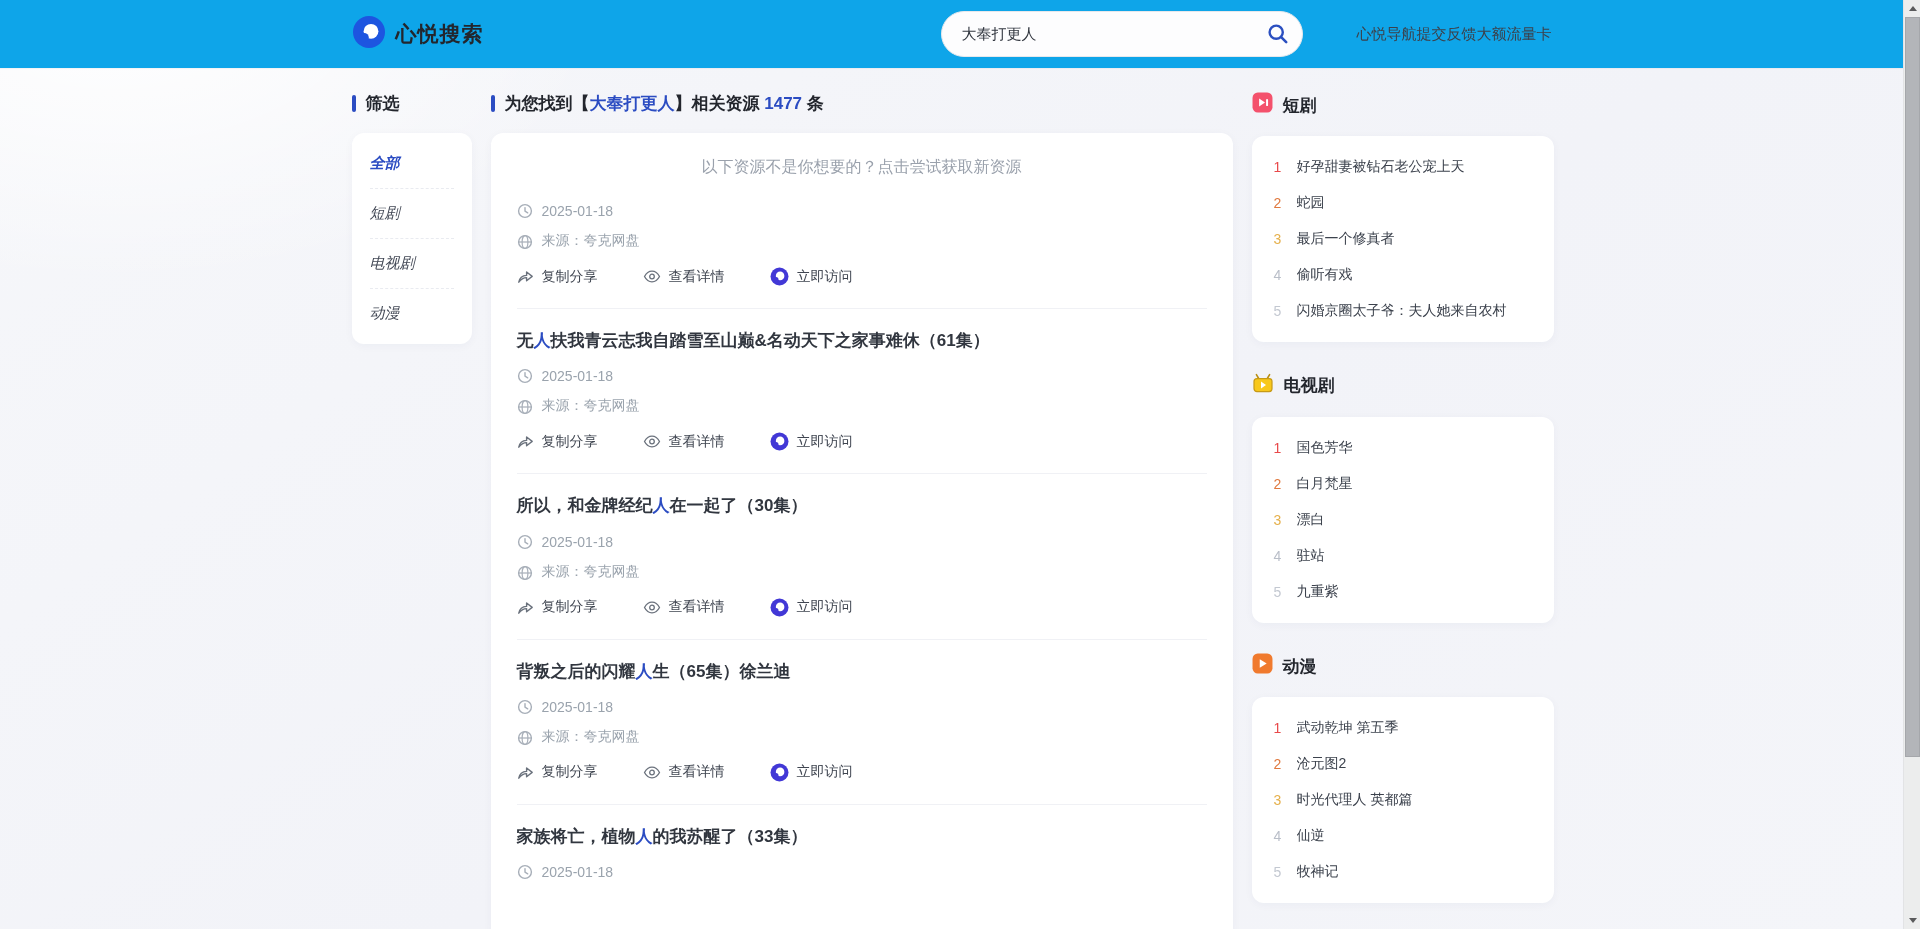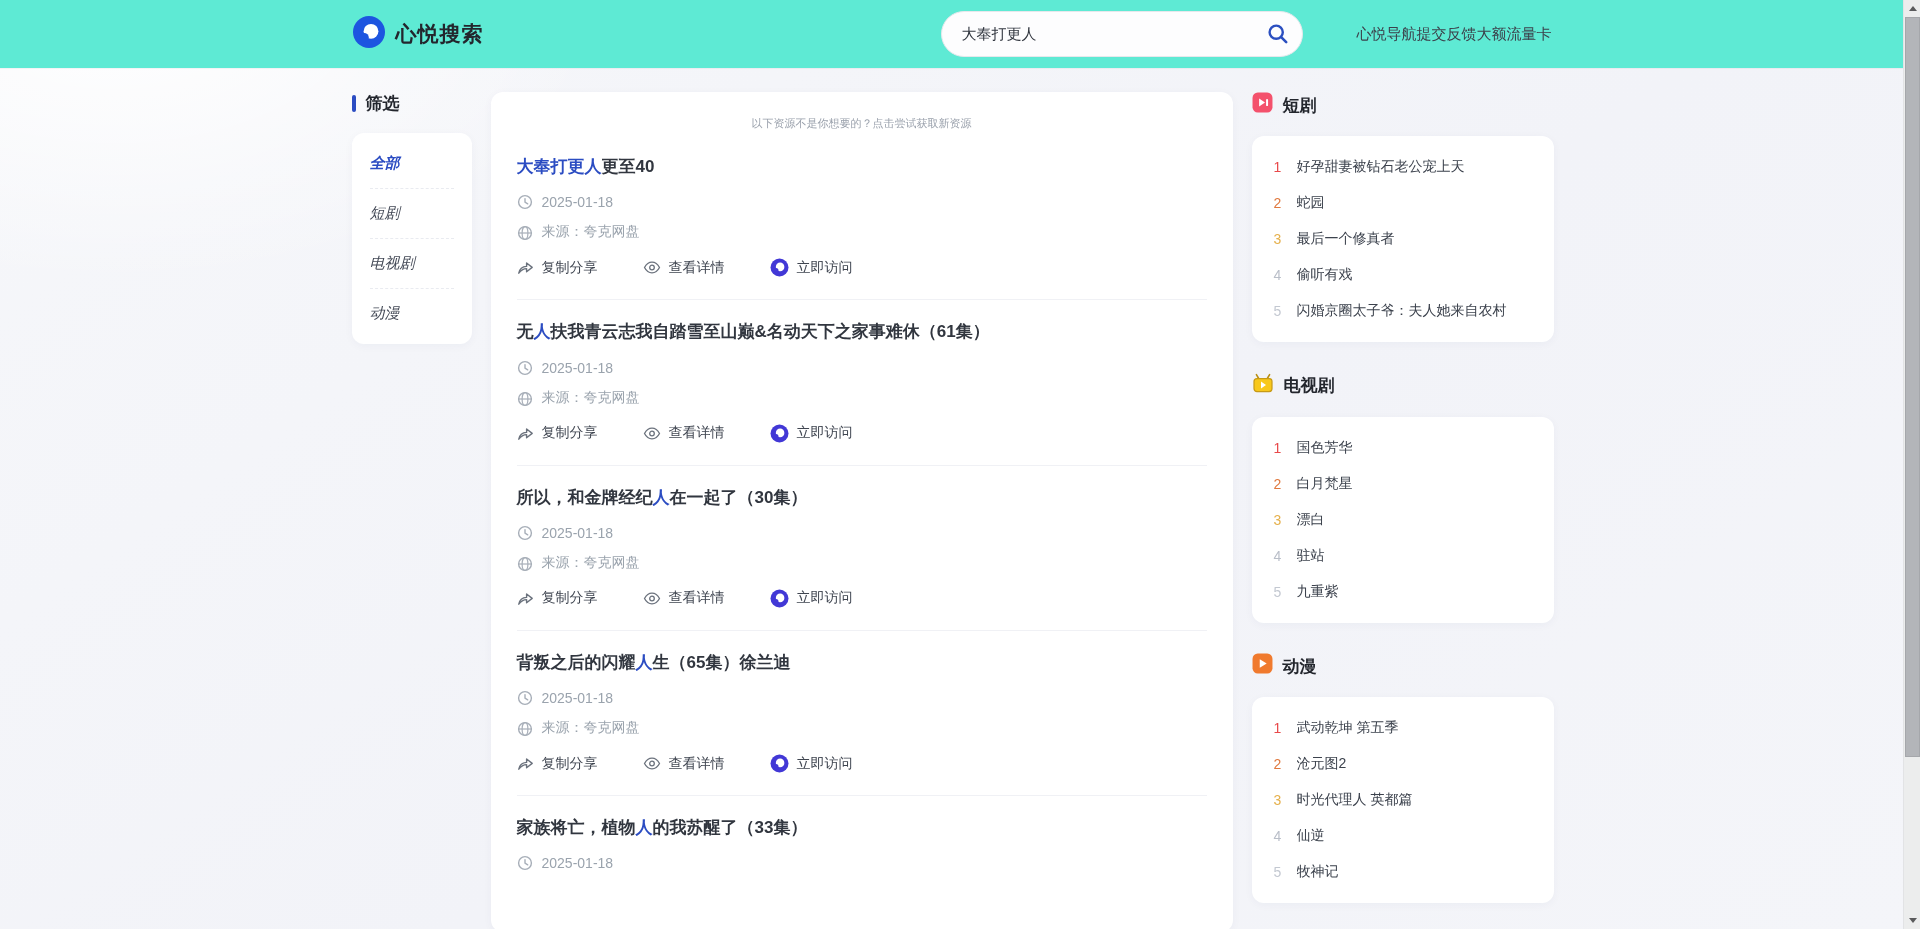--- a/index.html
+++ b/index.html
@@ -7,21 +7,21 @@
   body {
     font-family:"Liberation Sans","DejaVu Sans",sans-serif;
     background:
       radial-gradient(ellipse 900px 520px at 6% 0%, #ffffff 0%, rgba(255,255,255,0) 55%),
       linear-gradient(145deg,#f6f7fa 0%,#f2f3f8 55%,#f4f5f9 100%);
     color:#31363f;
   }
   .page { margin-right:17px; }
 
   
-  .topbar { height:68px; background:#5eead4; box-shadow:0 1px 0 rgba(20,30,60,.04); position:relative; z-index:2; }
+  .topbar { height:68px; background:#0ea5e9; box-shadow:0 1px 0 rgba(20,30,60,.04); position:relative; z-index:2; }
   .topbar-inner { width:1200px; height:100%; margin:0 auto; display:flex; align-items:center; }
   .logo { display:flex; align-items:center; gap:10px; cursor:pointer; }
   .logo-text { font-size:21px; font-weight:bold; color:#23262d; letter-spacing:1px; }
   .searchbox { margin-left:auto; position:relative; width:362px; }
   .searchbox input {
     width:100%; height:46px; border:1px solid #e7e8ec; border-radius:23px;
     background:#fdfdfe; padding:0 50px 0 20px; font-size:15px; color:#31363f; outline:none;
     font-family:inherit;
   }
   .search-btn { position:absolute; right:14px; top:12px; width:22px; height:22px; cursor:pointer; background:none; border:none; padding:0; }
@@ -36,21 +36,21 @@
 
   
   .filter-card { padding:6px 18px; }
   .filter-item { padding:15px 0; font-size:15px; color:#434956; cursor:pointer; border-bottom:1px dashed #e9ebf0;font-style:italic; }
   .filter-card .filter-item:last-child { border-bottom:none; }
   .filter-item.active { color:#2b4cc2; font-weight:bold; }
 
   
   .heading-kw, .heading-count { color:#2b4cc2; }
   .results-card { padding:8px 26px 26px; }
-  .notice { text-align:center; color:#9aa1ac; font-size:11px; padding:16px 0 4px; cursor:pointer; }
+  .notice { text-align:center; color:#9aa1ac; font-size:16px; padding:16px 0 4px; cursor:pointer; }
   .result { padding:21px 0 22px; border-bottom:1px solid #f0f1f5; }
   .results-card .result:last-child { border-bottom:none; }
   .result-title { font-size:17px; font-weight:bold; color:#31363f; cursor:pointer; margin-bottom:17px; line-height:1.25; }
   .result-title .hl { color:#2b4cc2; }
   .meta { display:flex; align-items:flex-end; gap:9px; color:#9aa3ad; font-size:14px; margin-bottom:13px; }
   .meta svg { flex:none; display:block; }
   .actions { display:flex; align-items:center; gap:45px; margin-top:17px; }
   .action { display:flex; align-items:center; gap:8px; font-size:14px; color:#3f4550; cursor:pointer; }
   .action svg { display:block; }
 
@@ -114,26 +114,29 @@
       </div>
       <div class="card filter-card">
           <div class="filter-item active">全部</div>
           <div class="filter-item">短剧</div>
           <div class="filter-item">电视剧</div>
           <div class="filter-item">动漫</div>
         </div>
     </aside>
 
     <main>
+      <div class="section-title">
+        <span class="title-bar"></span>
+        <span><span>为您找到【</span><span class="heading-kw">大奉打更人</span><span>】相关资源 </span><span class="heading-count">1477</span><span> 条</span></span>
+      </div>
 
       <div class="card results-card">
         <div class="notice">以下资源不是你想要的？点击尝试获取新资源</div>
         <div>
   <article class="result">
-    <h3 class="result-title"><span class="hl">大奉打更人</span><span>更至40</span></h3>
     <div class="meta">
       <svg width="16" height="16" viewBox="0 0 16 16">
         <circle cx="8" cy="8" r="6.4" fill="none" stroke="#a7aeb8" stroke-width="1.4"></circle>
         <path d="M8 4.6 V8.2 L10.7 9.8" fill="none" stroke="#a7aeb8" stroke-width="1.4" stroke-linecap="round"></path>
       </svg>
       <span>2025-01-18</span>
     </div>
     <div class="meta">
       <svg width="16" height="16" viewBox="0 0 16 16">
         <circle cx="8" cy="8" r="6.4" fill="none" stroke="#a7aeb8" stroke-width="1.4"></circle>

